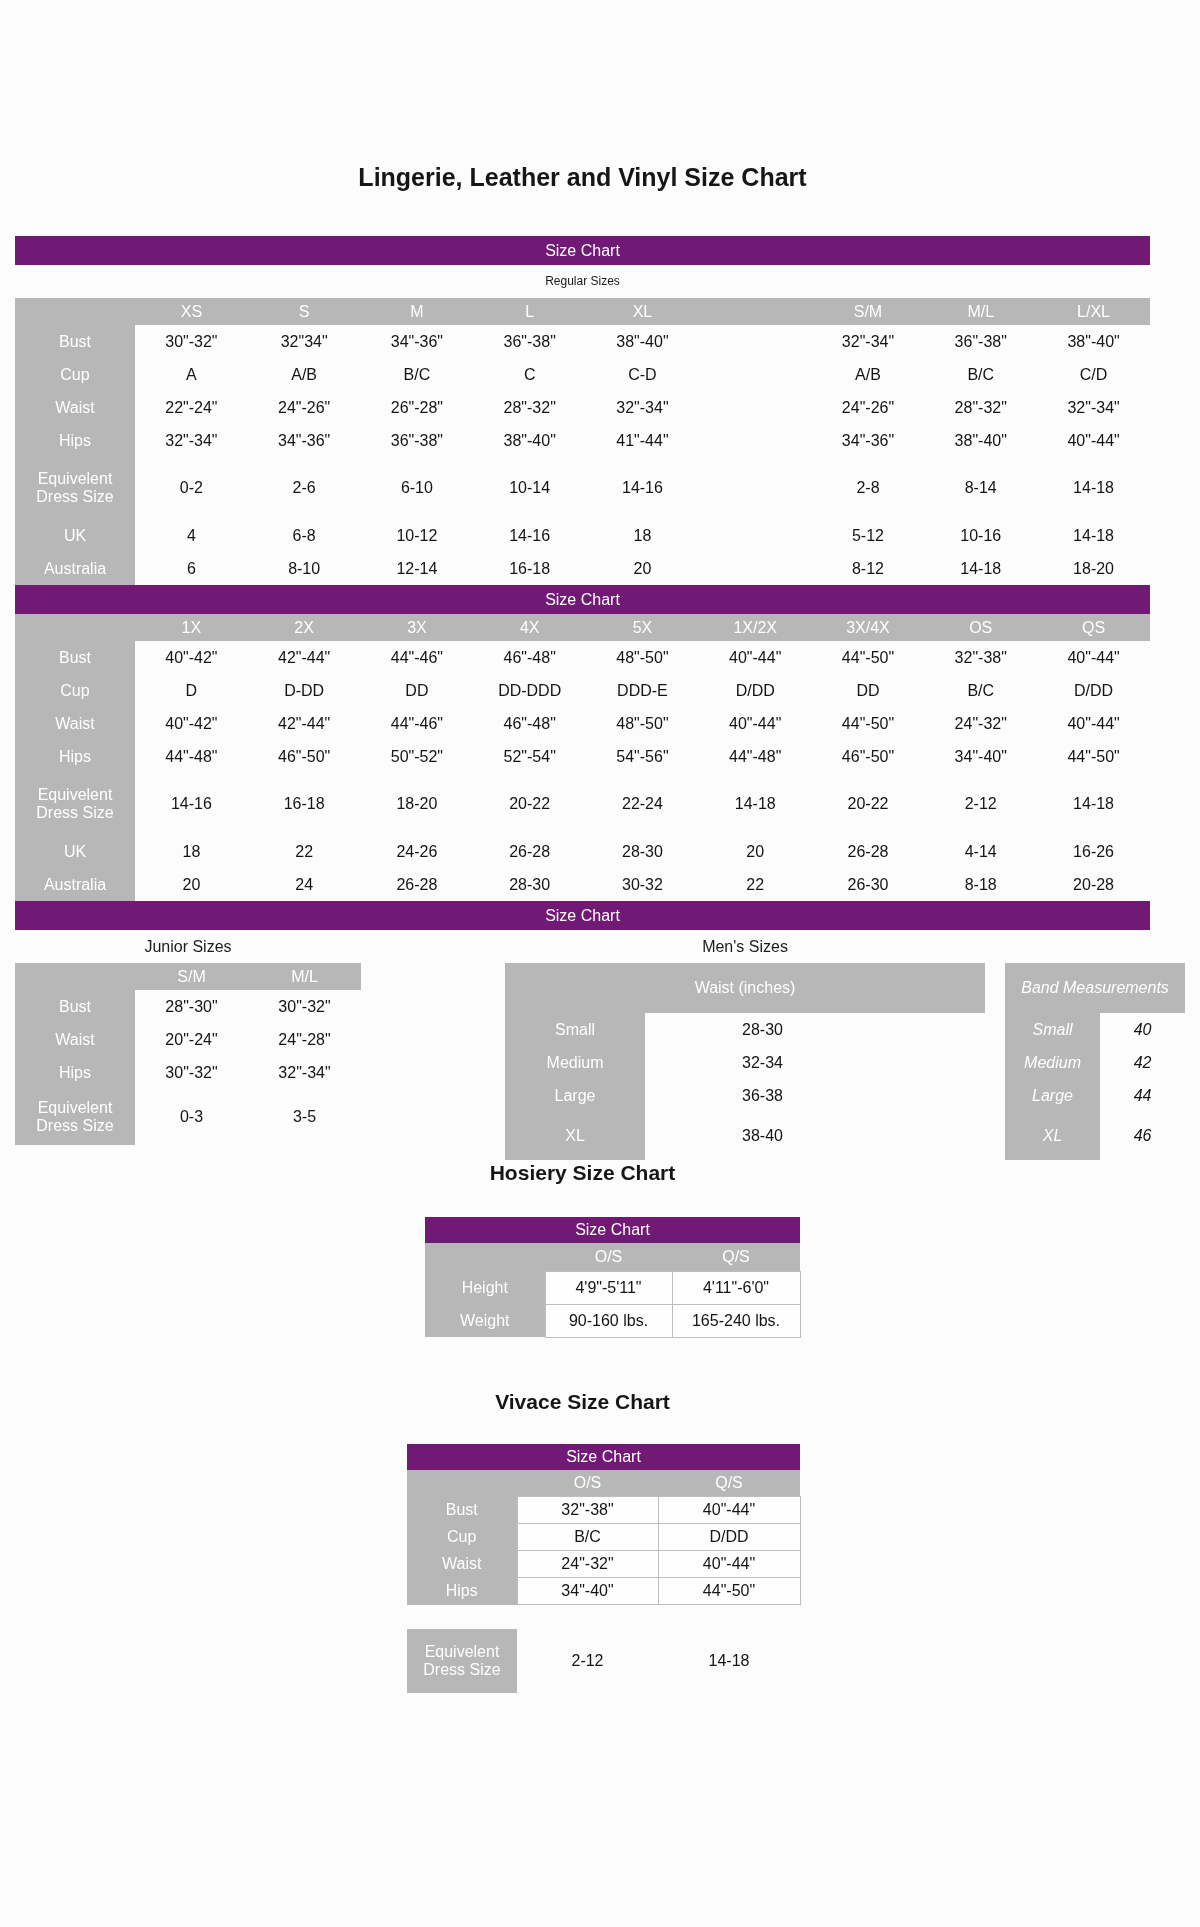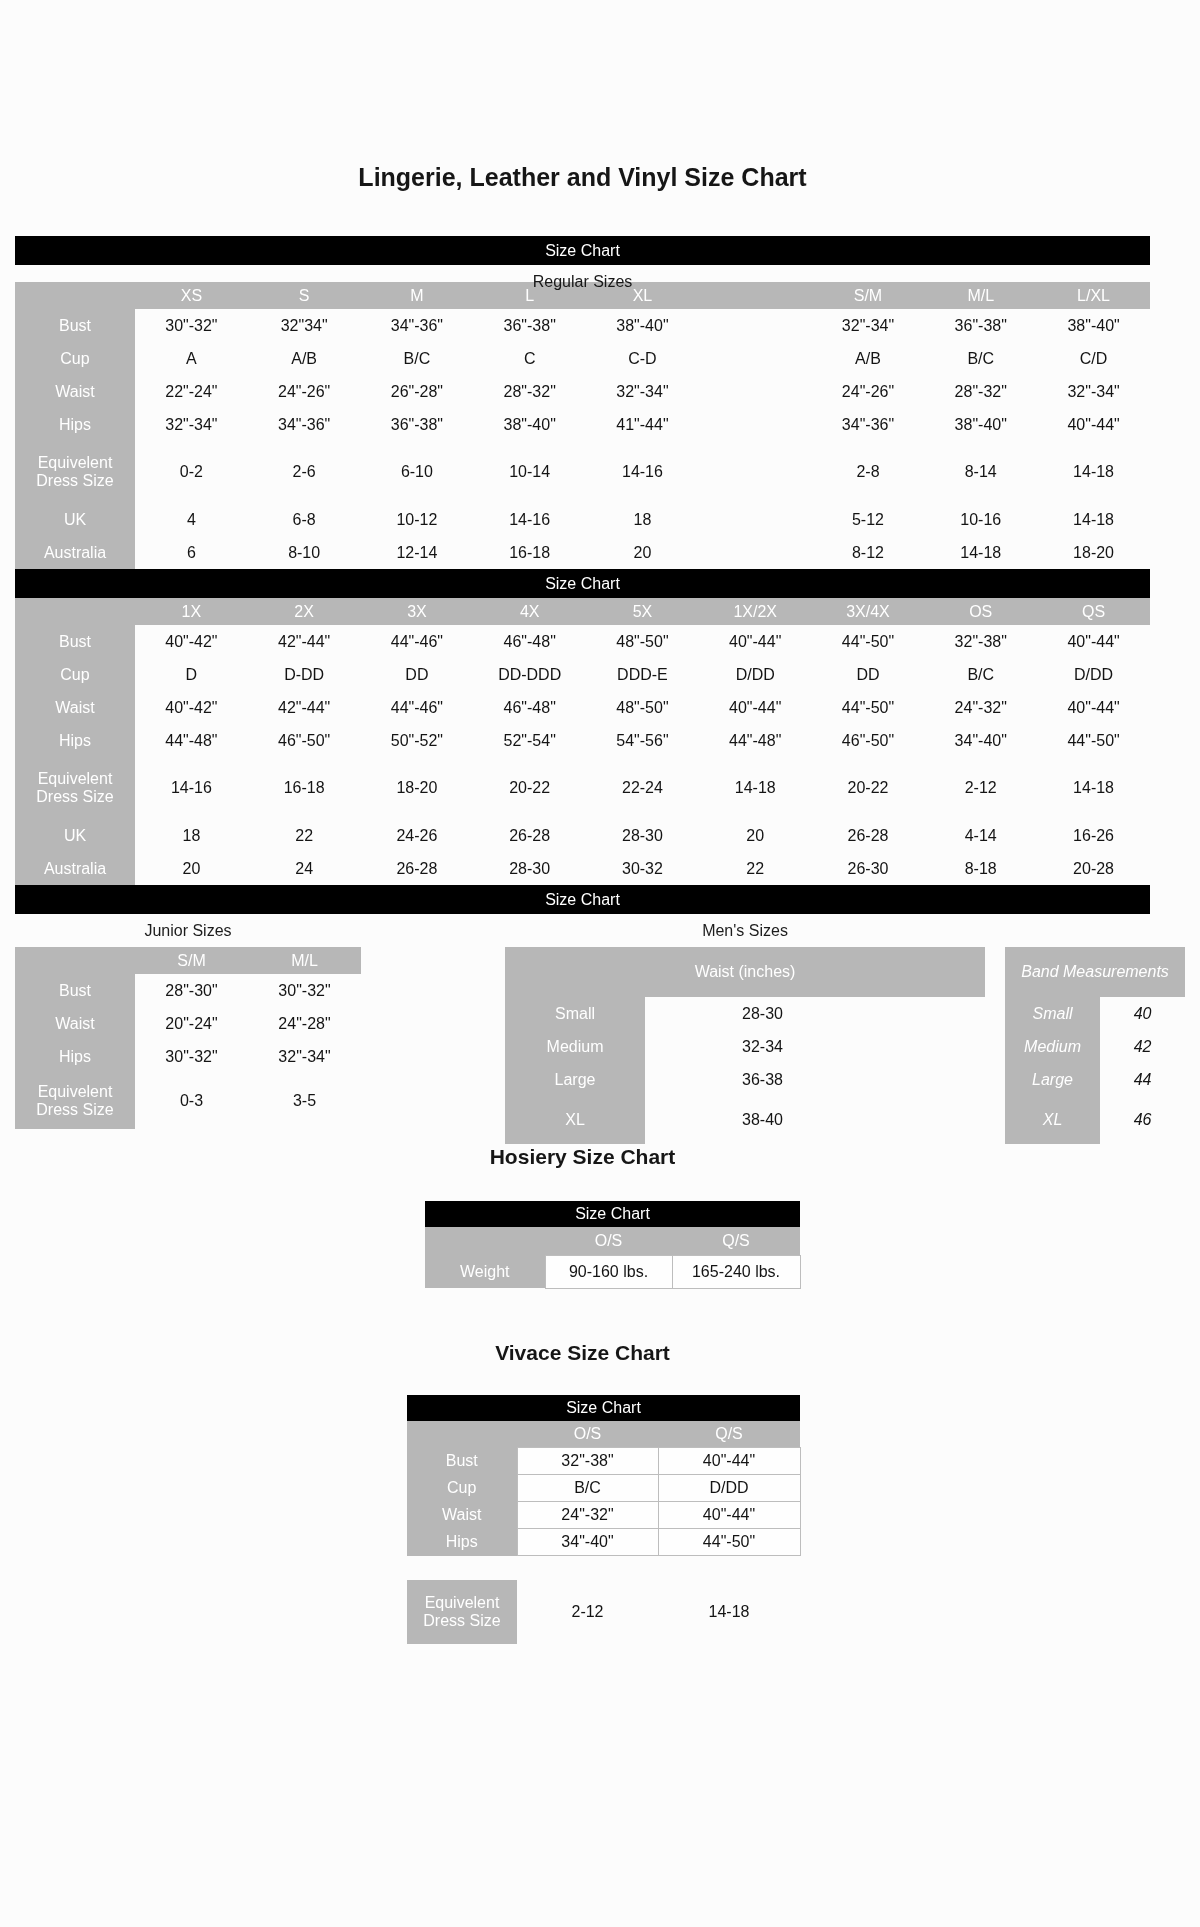--- a/index.html
+++ b/index.html
@@ -11,27 +11,27 @@
     color:#1c1c1c;
     position:relative;
     overflow:hidden;
   }
   h1#page-title {
     margin:162px 0 0 15px; width:1135px;
     font-size:25px; line-height:30px; font-weight:bold;
     text-align:center; color:#161616;
   }
   .bar {
-    background:#000000; color:#ffffff;
+    background:#701a75; color:#ffffff;
     font-size:16px; text-align:center;
     height:29px; line-height:29px;
   }
   .sc-bar { height:26px; line-height:26px; }
   #main-chart { margin:44px 0 0 15px; width:1135px; }
-  .subtitle-row { height:17px; line-height:33px; font-size:16px; text-align:center; color:#181818; }
+  .subtitle-row { height:33px; line-height:33px; font-size:12px; text-align:center; color:#181818; }
   .subtitle-row.split { display:flex; }
   .subtitle-row span { display:block; }
   .sub-left  { width:684px; text-align:center; }
   .sub-mid   { width:226px; }
   .sub-right { width:225px; text-align:center; }
 
   table.grid { border-collapse:collapse; table-layout:fixed; border:0; }
   #main-chart table.grid { width:1135px; }
   .grid th, .grid td { padding:0; font-weight:normal; text-align:center; vertical-align:middle; }
   .hcell { background:#b7b7b7; color:#fff; font-size:16px; height:27px; }
@@ -431,20 +431,25 @@
         </colgroup>
         <thead>
           <tr>
             <th class="hcell"></th>
             <th class="hcell">O/S</th>
             <th class="hcell">Q/S</th>
           </tr>
         </thead>
         <tbody>
           <tr>
+            <th class="rl">Height</th>
+            <td class="val boxed">4'9"-5'11"</td>
+            <td class="val boxed">4'11"-6'0"</td>
+          </tr>
+          <tr>
             <th class="rl">Weight</th>
             <td class="val boxed">90-160 lbs.</td>
             <td class="val boxed">165-240 lbs.</td>
           </tr>
         </tbody>
       </table>
     </div>
 
   <h2 id="vivace-title" class="small-title">Vivace Size Chart</h2>
   <div id="vivace-bar" class="bar sc-bar">Size Chart</div>

